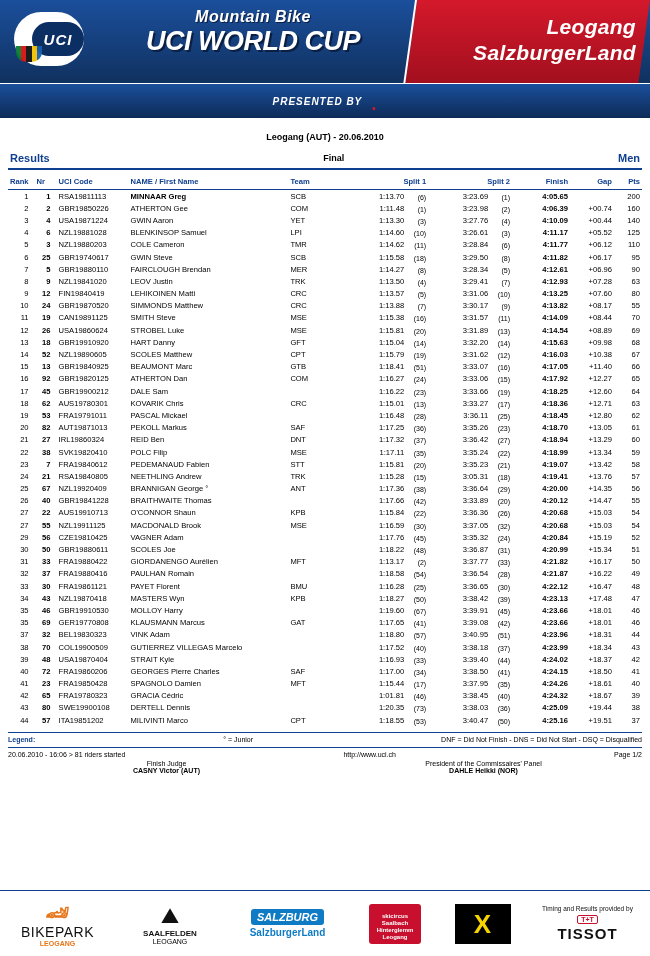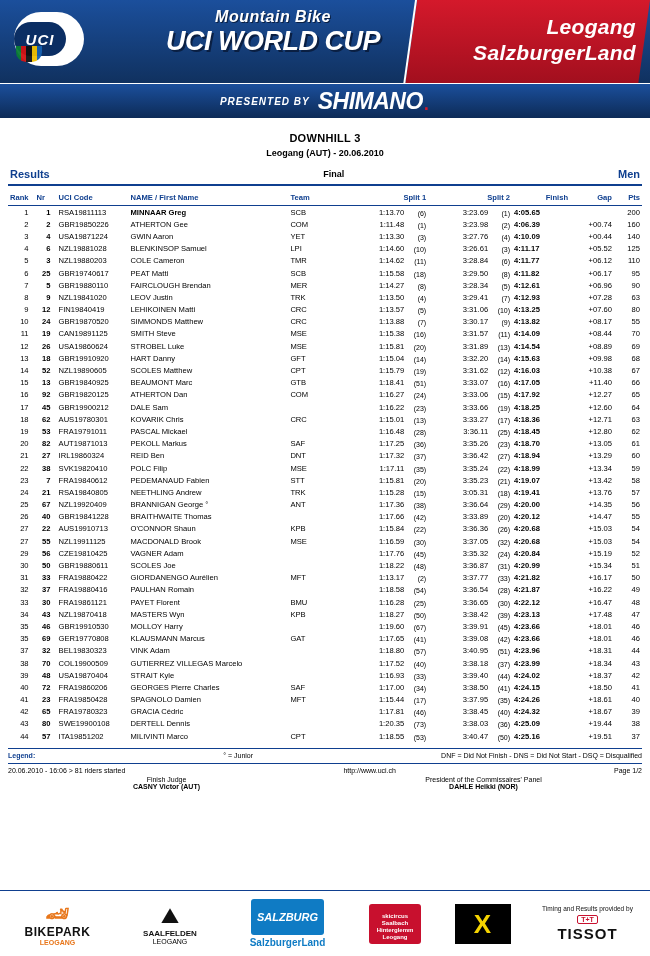--- a/index.html
+++ b/index.html
@@ -31,37 +31,37 @@
     position:absolute; right:14px; top:14px;
     transform:skewX(0deg);
     color:#fff; text-align:right;
     font-size:21px; font-weight:bold; line-height:26px;
     font-style:italic;
     letter-spacing:0.3px;
   }
   .uci-logo {
     position:absolute; left:14px; top:12px; width:70px; height:54px;
     background:#fff; border-radius:34px;
-    display:flex; align-items:center; justify-content:flex-start;
+    display:flex; align-items:center; justify-content:flex-end;
   }
   .uci-logo-inner {
     width:52px; height:34px; border-radius:20px;
     background:#0b2e63; color:#fff;
     display:flex; align-items:center; justify-content:center;
     font-size:15px; font-weight:bold; font-style:italic; letter-spacing:1px;
   }
   .uci-stripes {
     position:absolute; left:16px; top:46px; width:26px; height:16px;
     background:
       linear-gradient(90deg,#0a7d34 0 20%, #d41212 20% 40%, #111 40% 60%, #f0c000 60% 80%, #1560b0 80% 100%);
     border-radius:0 0 10px 10px;
     opacity:0.95;
   }
   .wc-title {
-    position:absolute; left:108px; top:8px; width:330px; color:#fff;
+    position:absolute; left:88px; top:8px; width:330px; color:#fff;
   }
   .wc-mtb {
     font-size:16px; font-style:italic; font-weight:bold;
     letter-spacing:0.5px; text-align:center;
     text-shadow:1px 1px 0 #0a1f42;
   }
   .wc-main {
     font-size:27px; font-style:italic; font-weight:bold;
     letter-spacing:-0.5px; text-align:center; line-height:30px;
     text-shadow:2px 2px 0 #0a1f42;
@@ -114,21 +114,21 @@
   }
   .c-rank { width:26px; text-align:right; padding-right:6px !important; }
   .c-nr   { width:22px; text-align:right; font-weight:bold; padding-right:6px !important;margin-left:12px;}
   .c-code { width:72px; }
   .c-name { width:160px; }
   .c-team { width:52px; }
   .c-s1   { width:66px; text-align:right; }
   .c-s1p  { width:22px; text-align:right; color:#000; }
   .c-s2   { width:62px; text-align:right; }
   .c-s2p  { width:22px; text-align:right; }
-  .c-fin  { width:58px; font-weight:bold; }
+  .c-fin  { width:58px; text-align:right; font-weight:bold; }
   .c-gap  { width:44px; text-align:right; }
   .c-pts  { width:28px; text-align:right; }
   .hdr-s1, .hdr-s2, .hdr-fin, .hdr-gap, .hdr-pts { text-align:right !important; }
   .winner .c-fin, .winner .c-name { font-weight:bold; }
   .small-p { font-size:7px; }
 
   
   .legend-rule { margin:6px 8px 0 8px; height:1px; background:#0f3f8f; }
   .legend-row {
     margin:3px 8px 0 8px; display:flex; justify-content:space-between;
@@ -154,28 +154,28 @@
 
   
   .sponsors {
     position:absolute; left:0; bottom:0; width:650px; height:66px;
     border-top:1px solid #0f3f8f;
     display:flex; align-items:center;
   }
   .sp { text-align:center; font-size:7px; }
   .sp1 { width:115px; color:#e8761a; font-weight:bold; }
   .sp1 .mark { font-size:19px; color:#e8761a; }
-  .sp1 .t1 { font-size:12px; color:#111; font-weight:bold; letter-spacing:0.5px;}
+  .sp1 .t1 { font-size:14px; color:#111; font-weight:normal; letter-spacing:0.5px;}
   .sp2 { width:110px; }
   .sp2 .mark { font-size:22px; color:#111; }
   .sp2 .t1 { font-size:8px; color:#111; font-weight:bold;text-align:center; }
   .sp3 { width:125px; }
   .sp3 .b1 {
     background:#0f7bc4; color:#fff; font-size:11px; font-weight:bold;
-    border-radius:3px; padding:12px 6px; display:inline-block; font-style:italic;
+    border-radius:3px; padding:2px 6px; display:inline-block; font-style:italic;
   }
   .sp3 .b2 { color:#0f7bc4; font-size:10px; font-weight:bold; margin-top:2px;}
   .sp4 { width:90px; }
   .sp4 .box {
     width:52px; height:40px; margin:0 auto; background:#c8102e;
     border-radius:3px; color:#fff; font-size:6px; font-weight:bold;
     display:flex; flex-direction:column; align-items:center; justify-content:flex-end;
     padding-bottom:3px; line-height:7px;
   }
   .sp5 { width:85px; }
@@ -206,27 +206,25 @@
       <div class="wc-main">UCI WORLD CUP</div>
     </div>
     <div class="banner-red"></div>
     <div class="banner-red-inner">
       <div>Leogang</div>
       <div>SalzburgerLand</div>
     </div>
   </div>
   <div class="banner-bottom">
     <span class="presented">PRESENTED BY</span>
-    <span class="shimano">SHIMANO</span>
     <span class="shimano-dot">.</span>
   </div>
 </div>
 
 <div class="title-block">
-  <div class="race-title">DOWNHILL 3</div>
   <div class="race-sub">Leogang (AUT) - 20.06.2010</div>
 </div>
 
 <div class="results-bar">
   <div>Results</div>
   <div class="center">Final</div>
   <div>Men</div>
 </div>
 <div class="blue-rule"></div>
 
@@ -313,21 +311,21 @@
         <td class="c-s2">3:28.84</td>
         <td class="c-s2p small-p">(6)</td>
         <td class="c-fin">4:11.77</td>
         <td class="c-gap">+06.12</td>
         <td class="c-pts">110</td>
       </tr>
       <tr>
         <td class="c-rank">6</td>
         <td class="c-nr">25</td>
         <td class="c-code">GBR19740617</td>
-        <td class="c-name">PEAT Matti</td>
+        <td class="c-name">GWIN Steve</td>
         <td class="c-team">SCB</td>
         <td class="c-s1">1:15.58</td>
         <td class="c-s1p small-p">(18)</td>
         <td class="c-s2">3:29.50</td>
         <td class="c-s2p small-p">(8)</td>
         <td class="c-fin">4:11.82</td>
         <td class="c-gap">+06.17</td>
         <td class="c-pts">95</td>
       </tr>
       <tr>
@@ -819,21 +817,21 @@
         <td class="c-fin">4:24.26</td>
         <td class="c-gap">+18.61</td>
         <td class="c-pts">40</td>
       </tr>
       <tr>
         <td class="c-rank">42</td>
         <td class="c-nr">65</td>
         <td class="c-code">FRA19780323</td>
         <td class="c-name">GRACIA Cédric</td>
         <td class="c-team"></td>
-        <td class="c-s1">1:17.81</td>
+        <td class="c-s1">1:01.81</td>
         <td class="c-s1p small-p">(46)</td>
         <td class="c-s2">3:38.45</td>
         <td class="c-s2p small-p">(40)</td>
         <td class="c-fin">4:24.32</td>
         <td class="c-gap">+18.67</td>
         <td class="c-pts">39</td>
       </tr>
       <tr>
         <td class="c-rank">43</td>
         <td class="c-nr">80</td>

